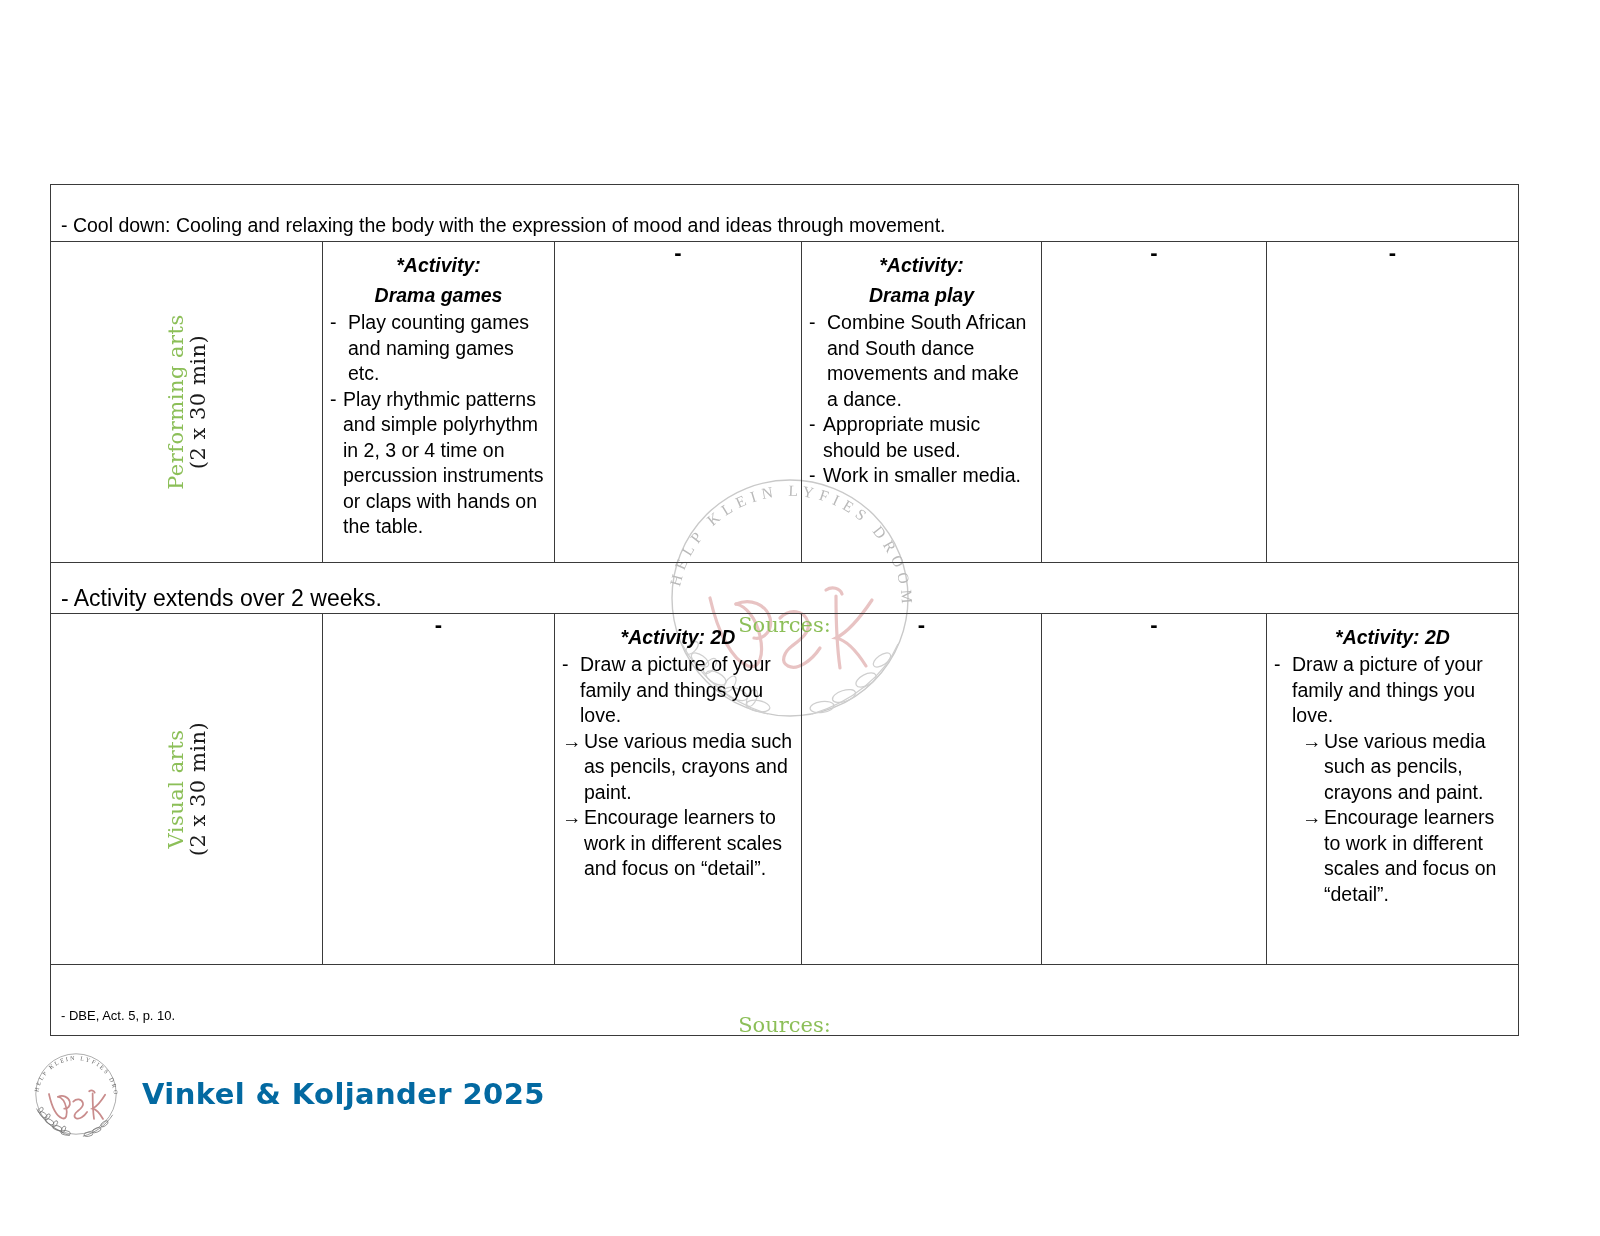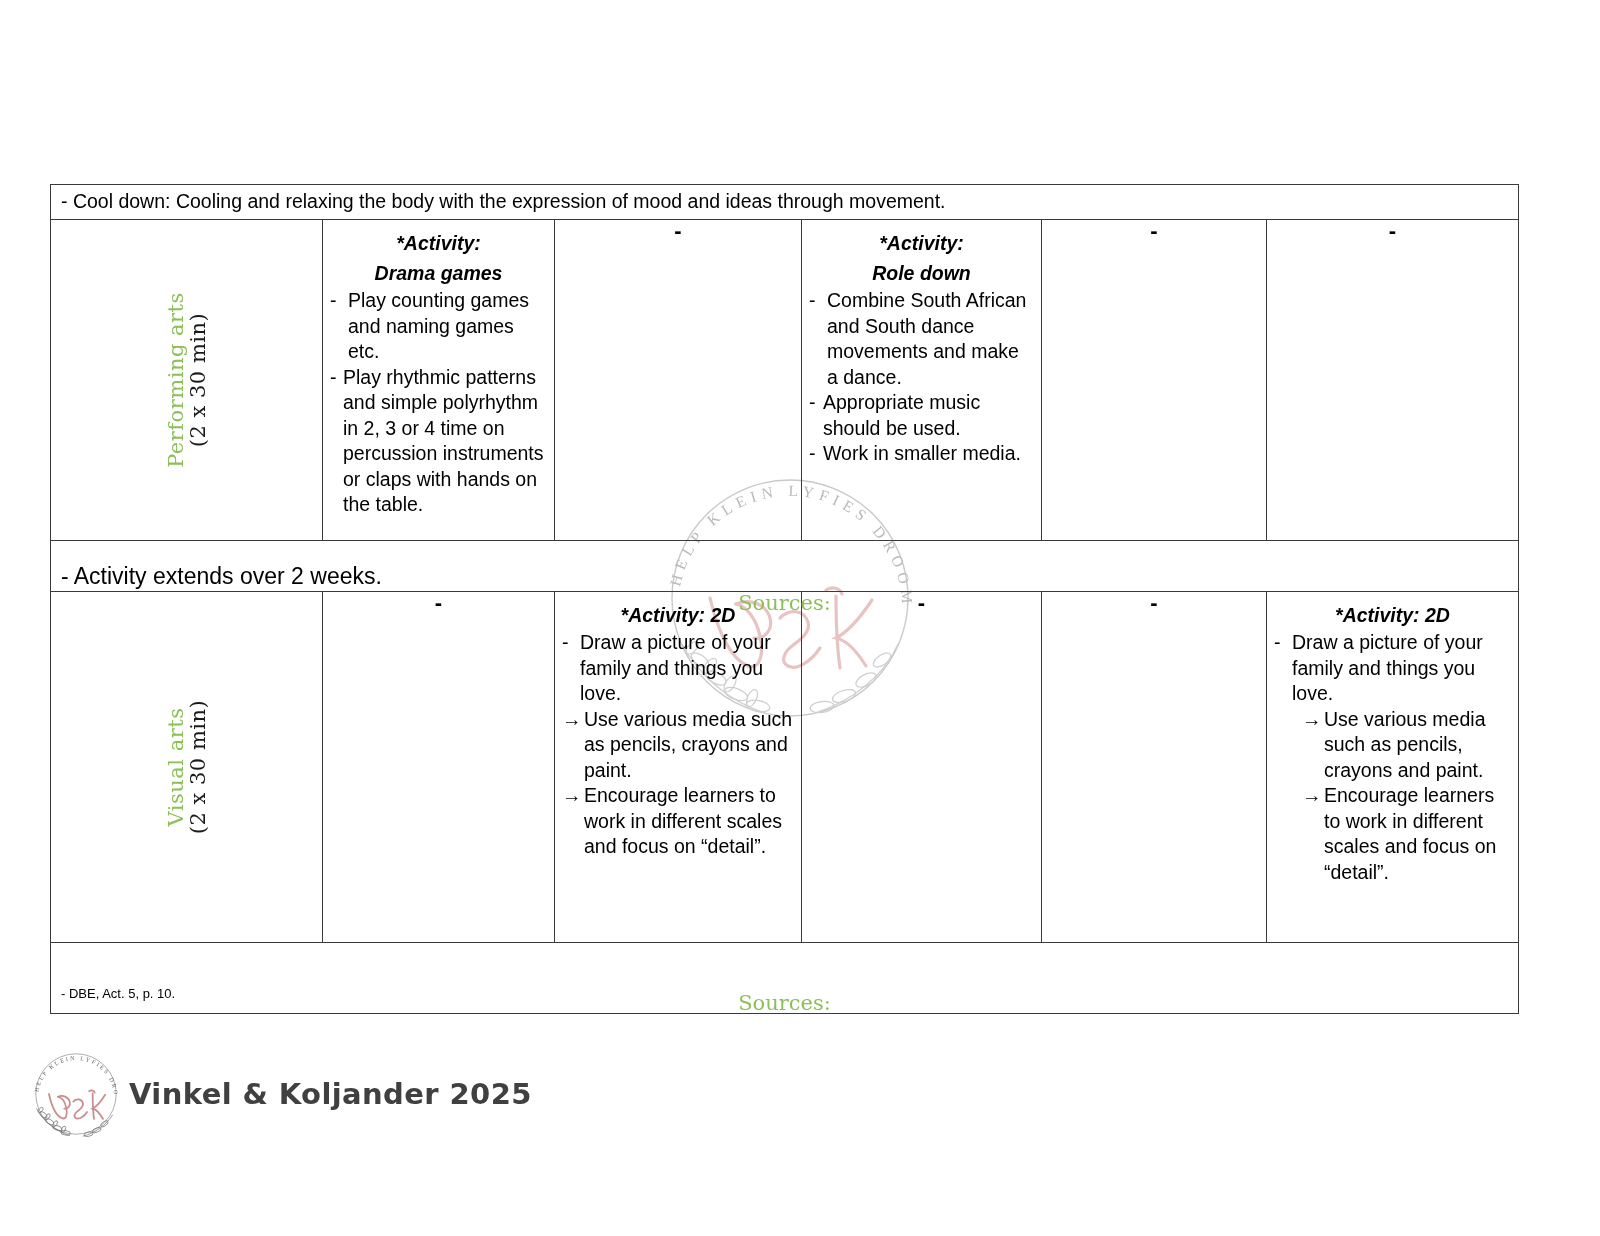--- a/index.html
+++ b/index.html
@@ -58,20 +58,21 @@
   col.c4 { width: 225px; }
   col.c5 { width: 252px; }
 
   
   .banner-cell { height: 34px; }
   .banner-text {
     font-size: 19.5px;
     line-height: 30px;
     padding: 1px 0 1px 10px;
     white-space: nowrap;
+    margin-top: 24px;
   }
 
   
   .vlabel-cell { position: relative; }
   .vrot {
     position: absolute;
     left: 50%;
     top: 50%;
     transform: translate(-50%, -50%) rotate(-90deg);
     transform-origin: center center;
@@ -178,26 +179,26 @@
     position: absolute;
     left: 24px;
     top: 1042px;
     display: flex;
     align-items: center;
     z-index: 3;
   }
   #footer-logo { width: 104px; height: 104px; flex: 0 0 auto; }
   #footer-logo svg { display: block; width: 100%; height: 100%; }
   #footer-name {
-    margin-left: 1px;
+    margin-left: 14px;
     font-family: "DejaVu Sans", sans-serif;
     font-size: 29px;
     font-weight: bold;
     letter-spacing: 0.4px;
-    color: #404040;
+    color: #0369a1;
     white-space: nowrap;
   }
 </style>
 </head>
 <body>
 
 <div id="watermark">
   <svg viewBox="0 0 300 300" xmlns="http://www.w3.org/2000/svg">
     <defs>
       <path id="wmArc" d="M 38,160 A 112,112 0 1 1 262,160" fill="none"></path>
@@ -288,21 +289,21 @@
         </td>
 
         <td class="dash-cell">
           <span>-</span>
         </td>
 
         <td>
           <div class="act">
             <span class="act-title">
               <span>*Activity:</span>
-              <span class="t2">Role down</span>
+              <span class="t2">Drama play</span>
             </span>
             <ul>
               <li>
                 <div class="li-row">
                   <span class="mk">-</span>
                   <span class="tx">Combine South African and South dance movements and make a dance.</span>
                 </div>
               </li>
               <li>
                 <div class="li-row">

